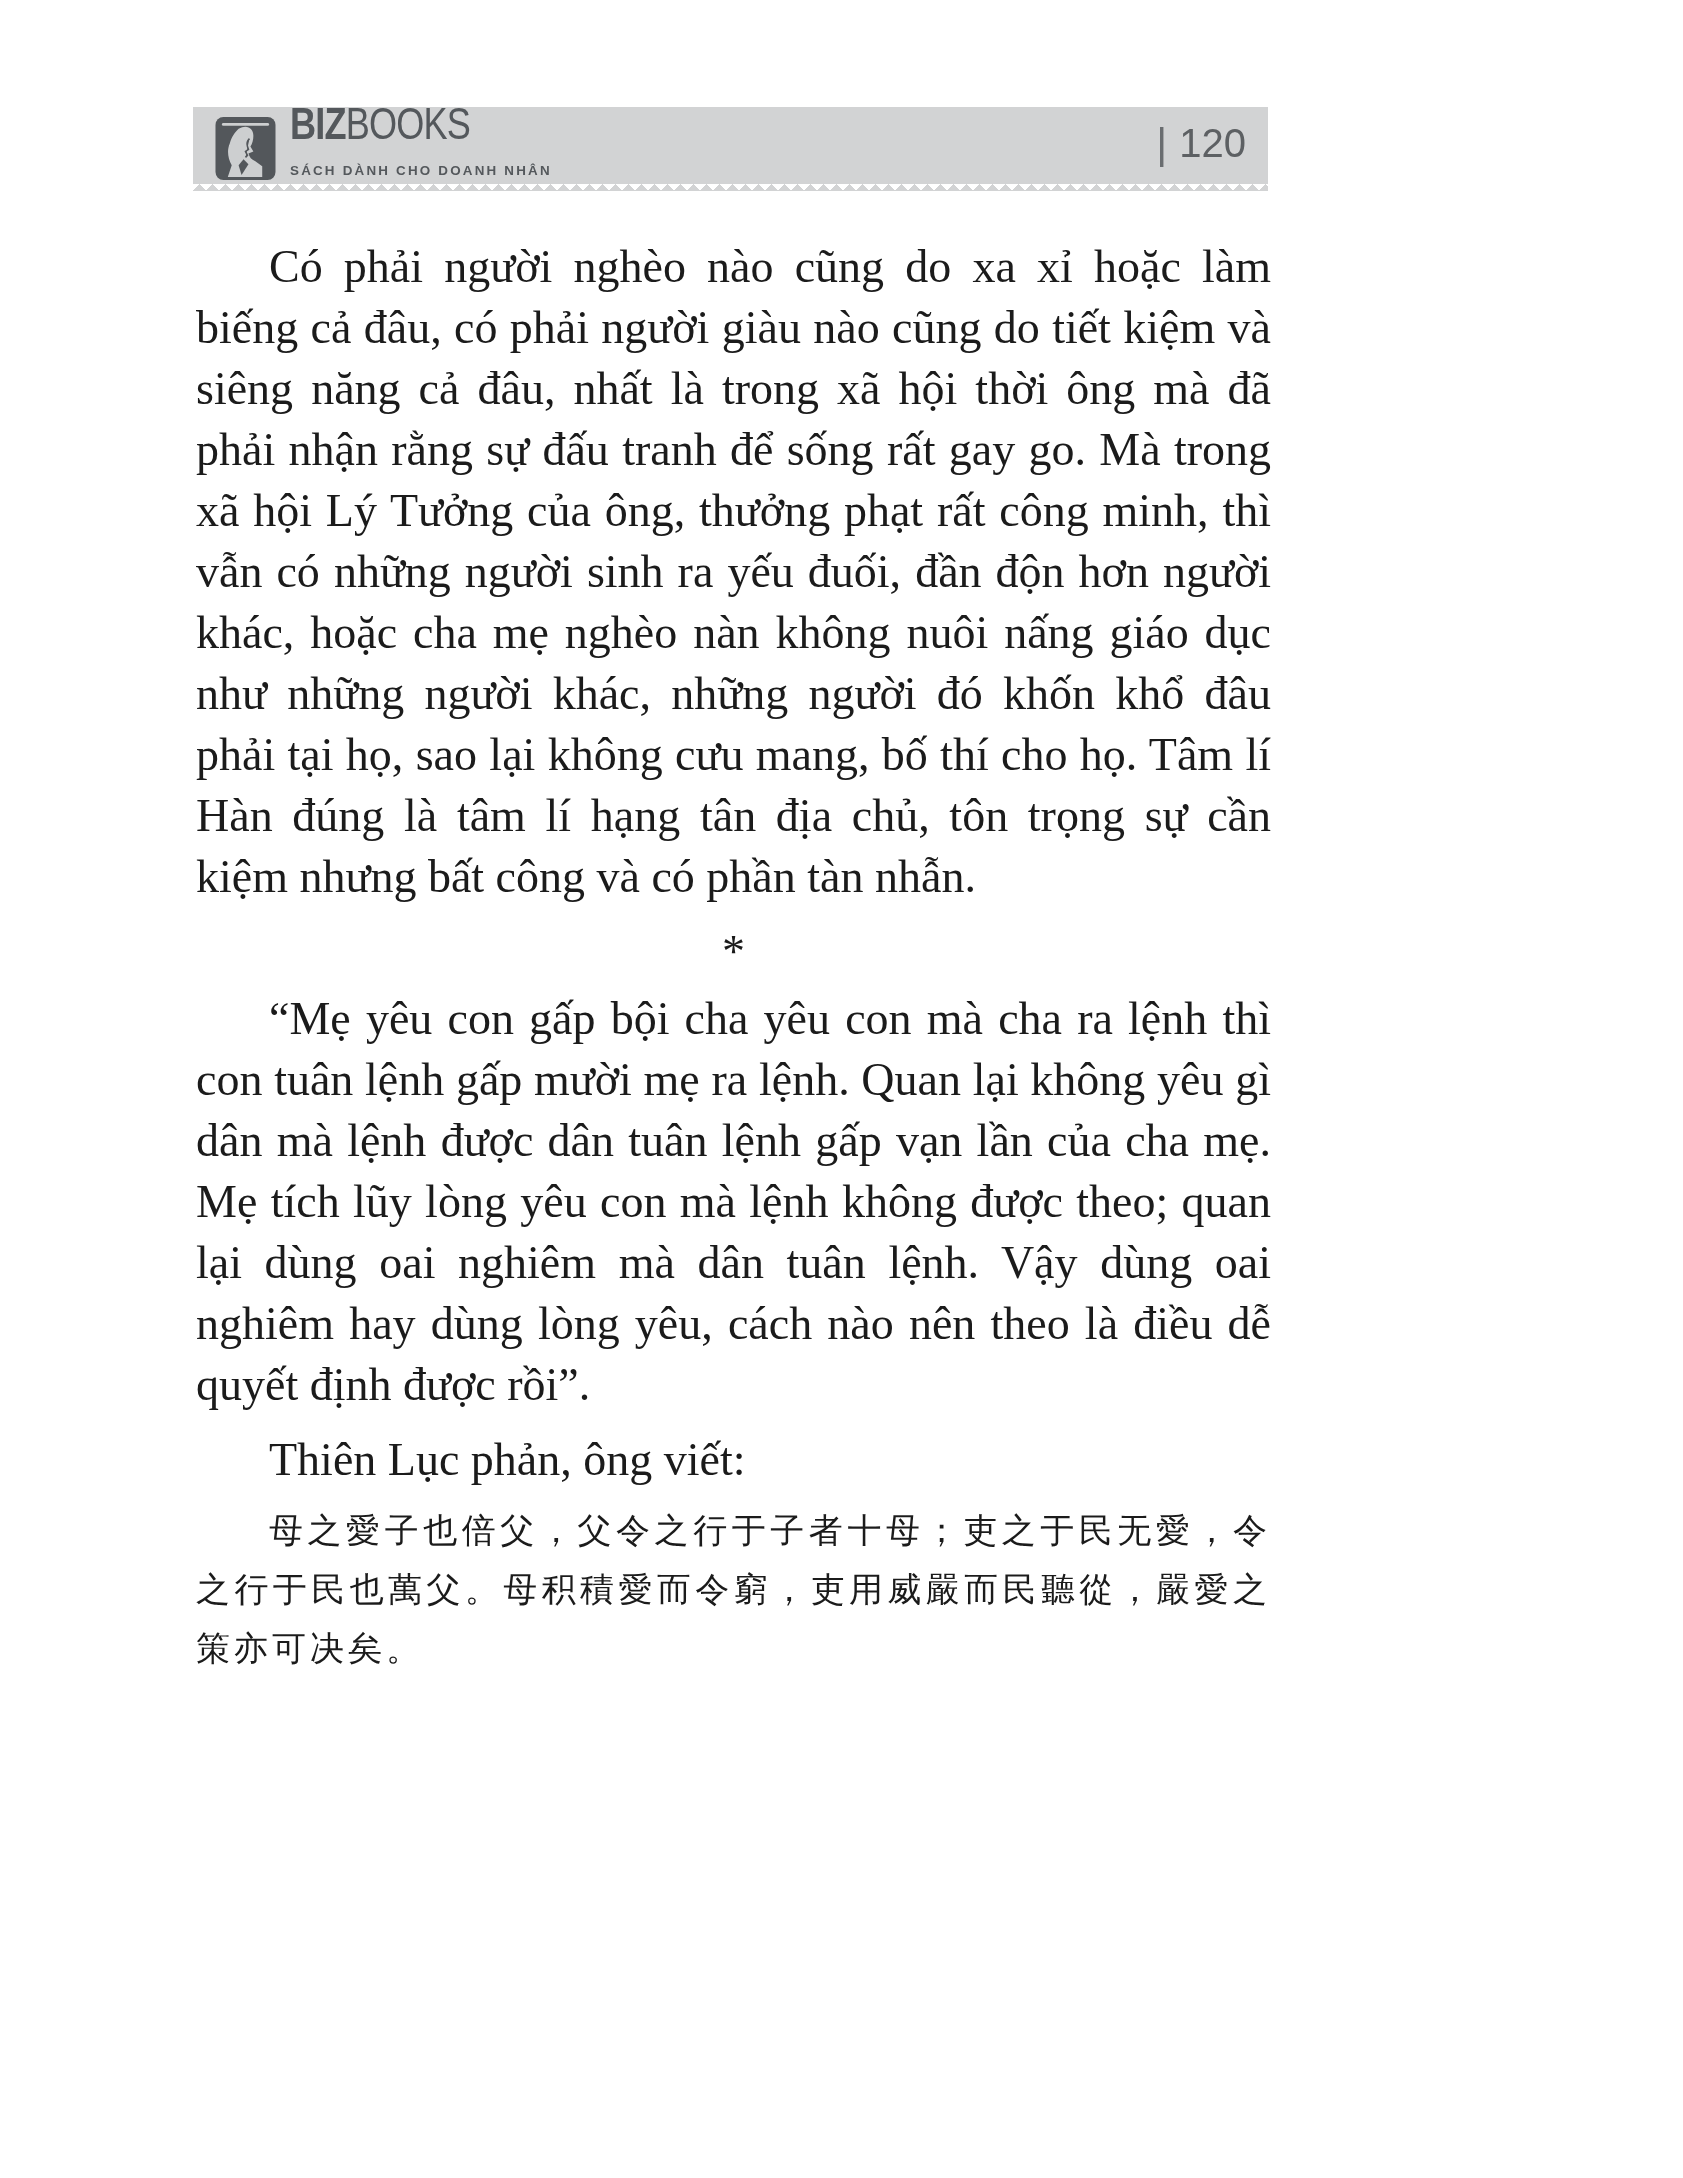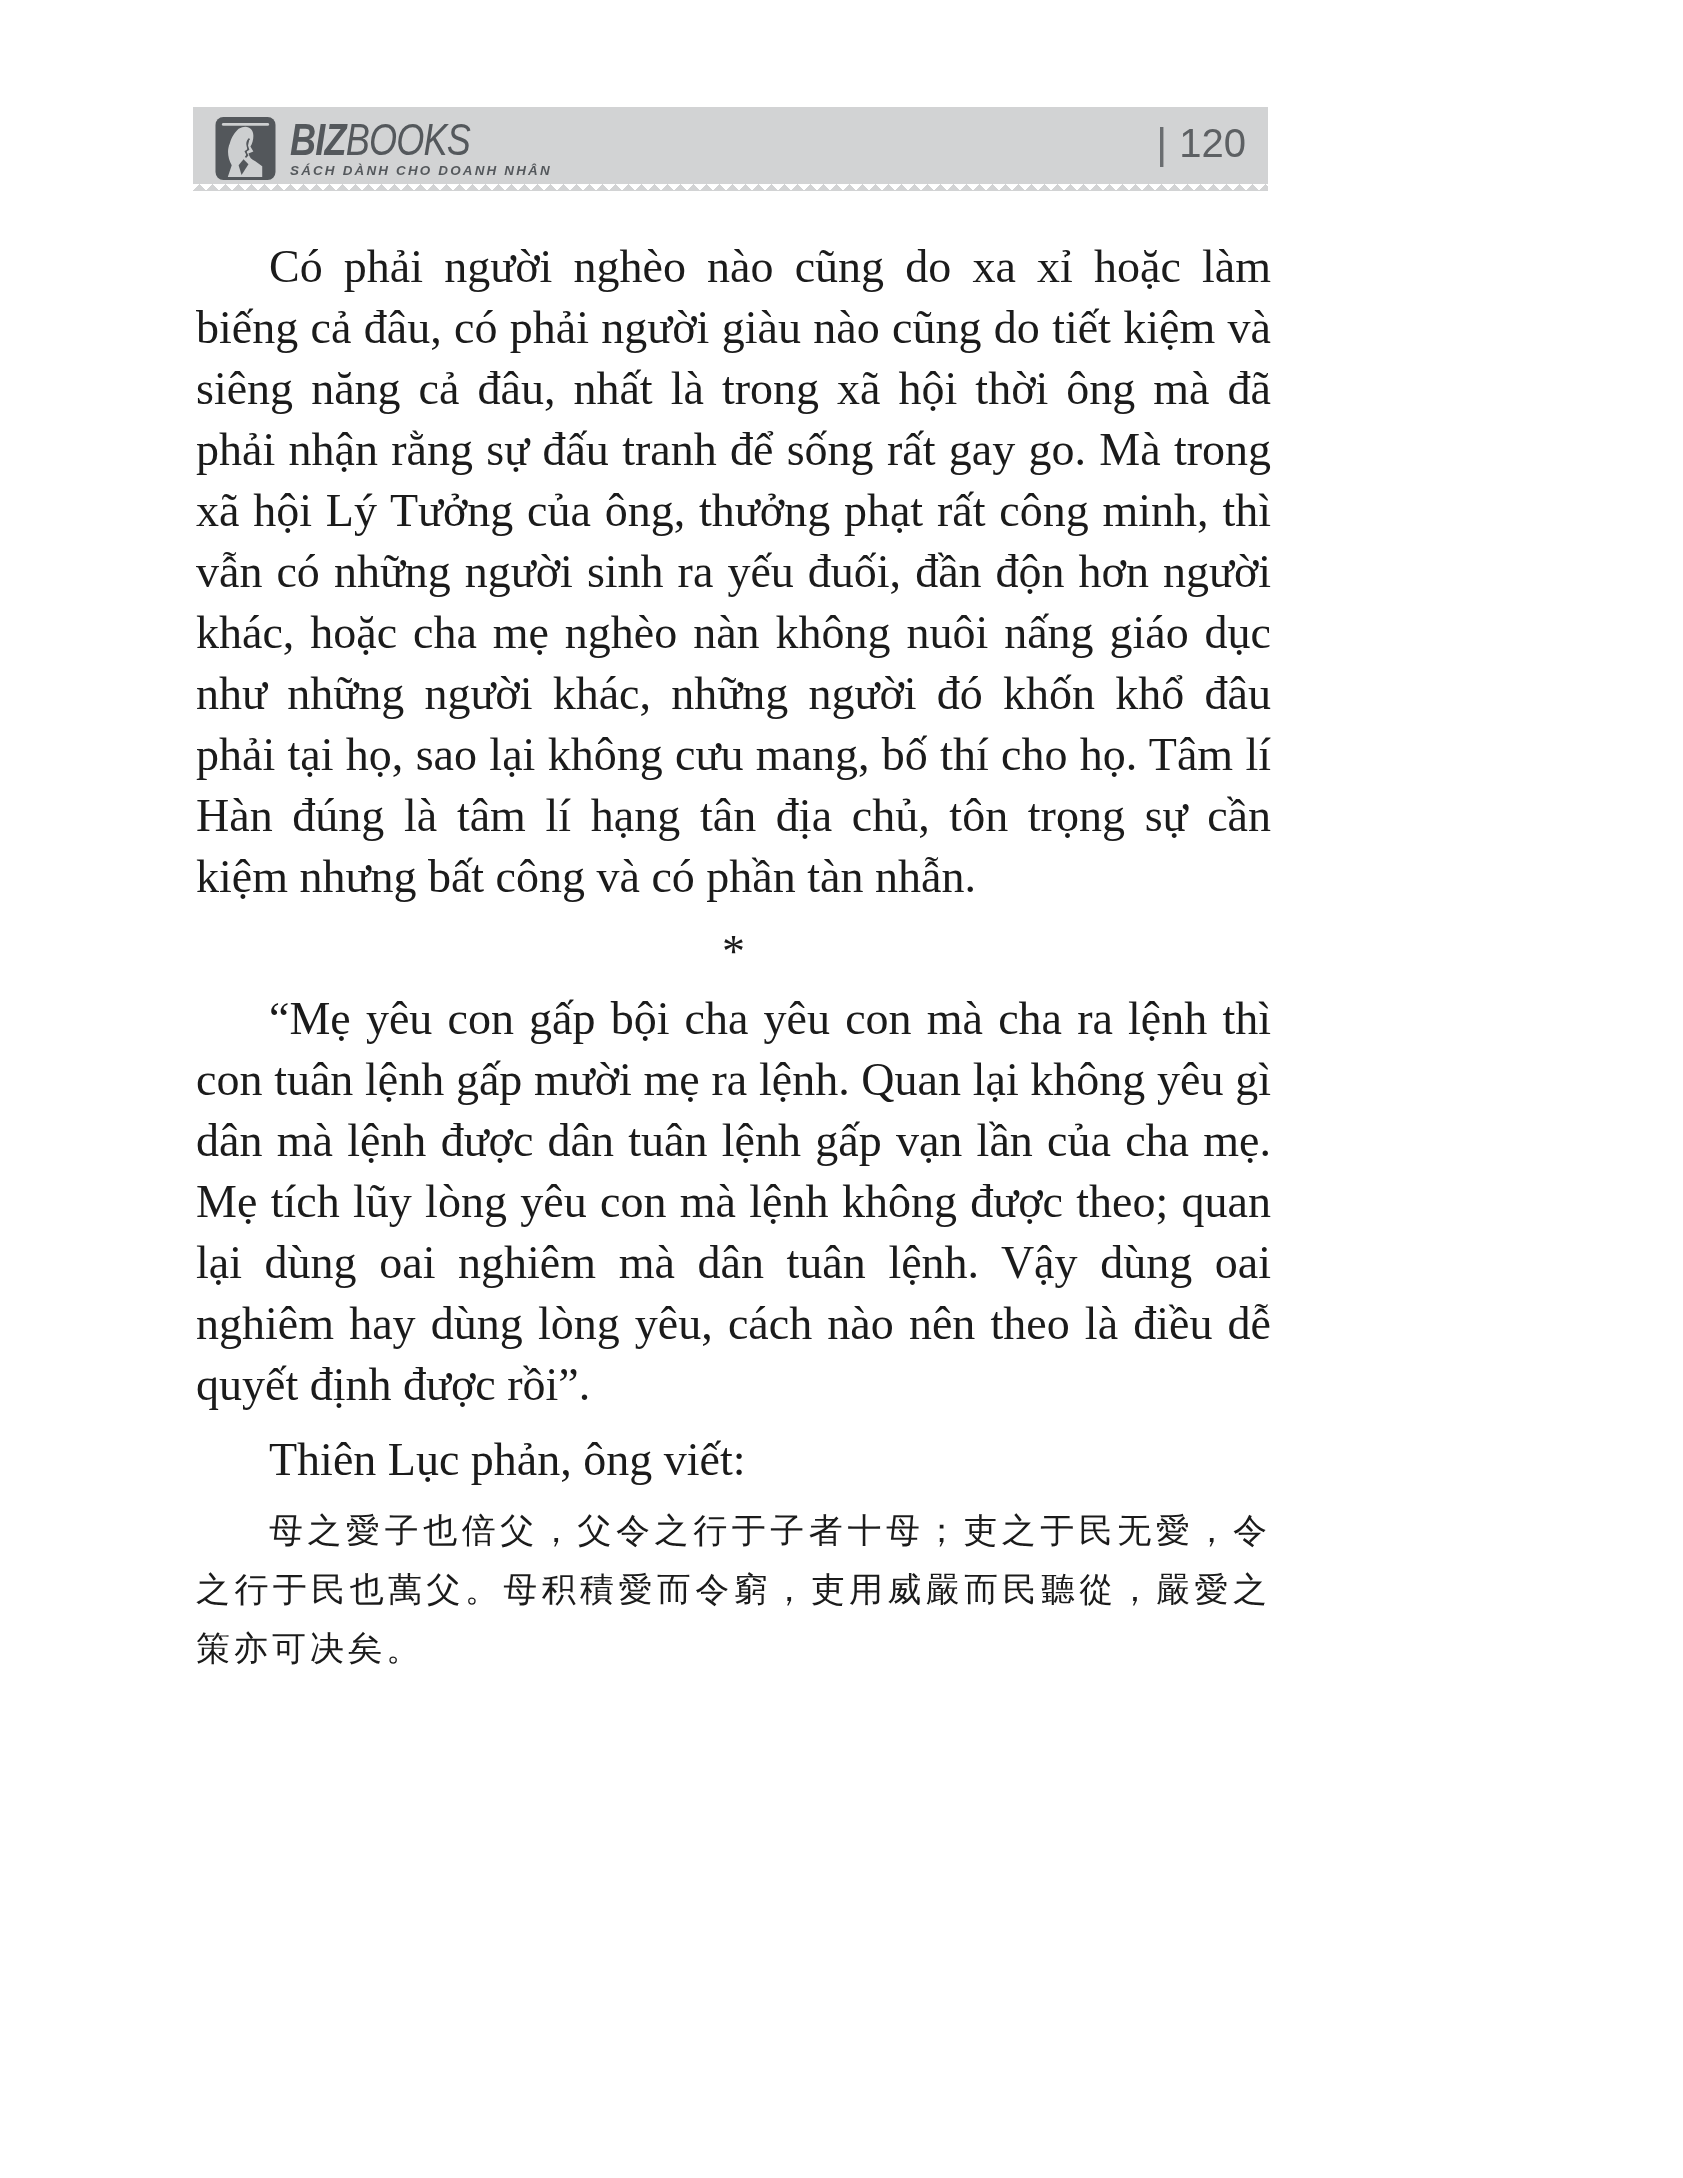--- a/index.html
+++ b/index.html
@@ -20,34 +20,34 @@
     box-sizing:border-box;
     padding:0 22px 0 22px;
   }
   .stamp-edge {
     position:absolute; left:193px; top:184px;
     width:1075px; height:7px;
     background: conic-gradient(from 135deg at 50% 0%, #d2d3d4 0 90deg, transparent 0) 0 0 / 13px 7px repeat-x;
   }
   .brand { display:flex; align-items:flex-end; gap:14px; height:100%; padding-top:8px; box-sizing:border-box; }
   .logo { display:block; margin-bottom:2px; }
-  .brand-text { display:flex; flex-direction:column; justify-content:flex-end; padding-bottom:6px;font-style:italic; }
+  .brand-text { display:flex; flex-direction:column; justify-content:flex-end; padding-bottom:6px; }
   .brand-name {
     font-family:"Liberation Sans", sans-serif;
     font-size:44px; line-height:40px;
     color:#54585c; letter-spacing:-1px;
     transform:scaleX(.82); transform-origin:left bottom;
     white-space:nowrap;
   }
   .brand-name .bn-bold { font-weight:800; }
   .brand-name .bn-light { font-weight:400; }
   .tagline {
     font-family:"Liberation Sans", sans-serif;
     font-size:13.4px; font-weight:700; letter-spacing:2.2px;
-    color:#54585c; margin-top:3px; white-space:nowrap;
+    color:#54585c; margin-top:19px; white-space:nowrap;
   }
   .pagenum {
     font-family:"Liberation Sans", sans-serif;
     font-size:40px; color:#5d6063;
     display:flex; align-items:center; gap:12px;
     padding-bottom:4px;
   }
   .pagenum .pn-sep { font-weight:300; color:#6a6d70; font-size:42px; }
 
   

